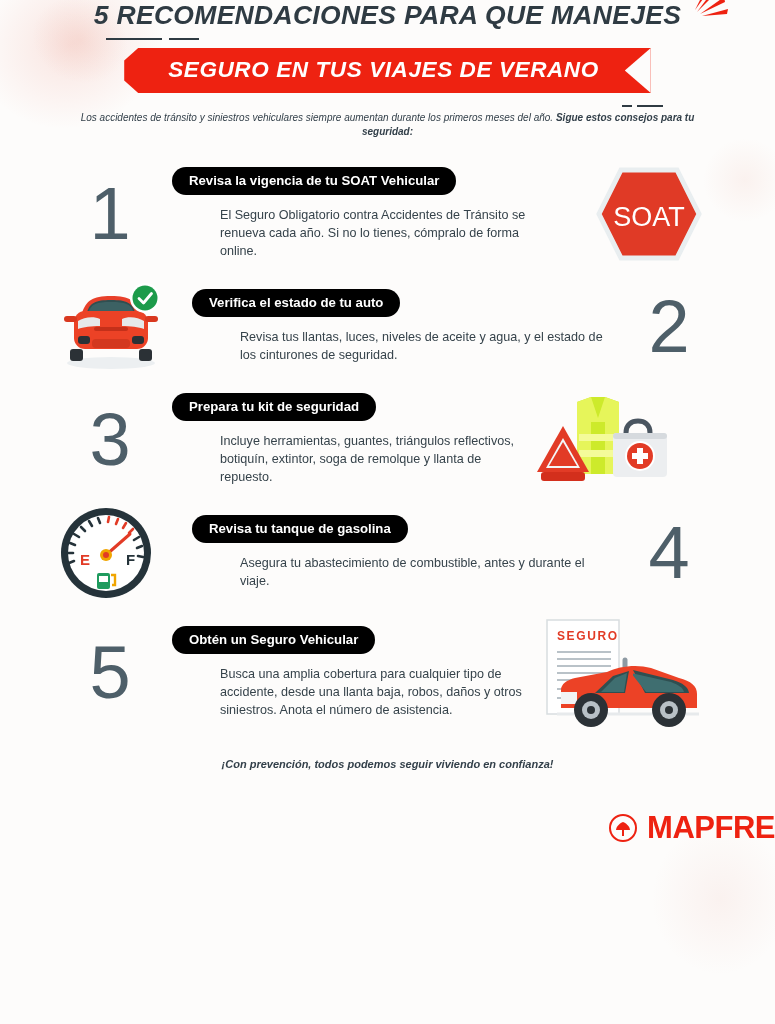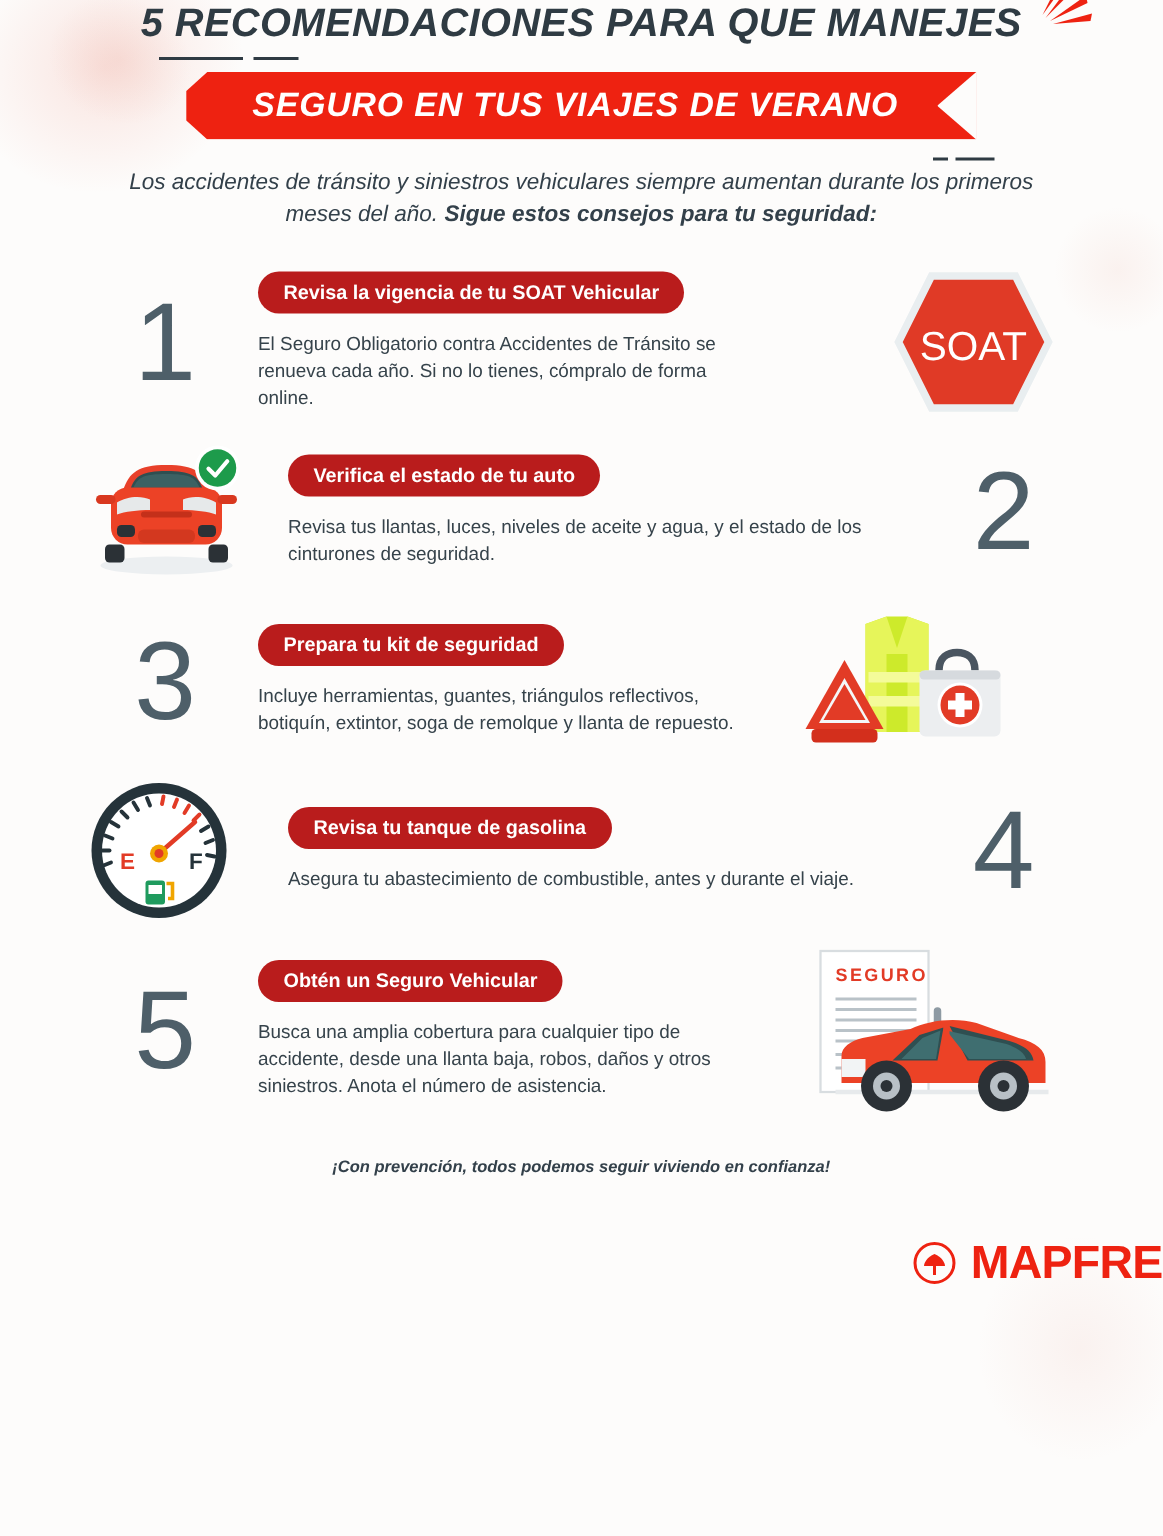--- a/index.html
+++ b/index.html
@@ -123,21 +123,21 @@
     display: block;
     height: 2px;
     background: #2f3b43;
   }
   .bt1 { width: 10px; }
   .bt2 { width: 26px; }
 
   .intro {
     margin: 18px auto 0;
     width: 625px;
-    font-size: 15px;
+    font-size: 10px;
     font-style: italic;
     line-height: 1.43;
     color: #33404a;
     text-align: center;
   }
   .intro b { font-weight: bold; }
 
   
   .cards {
     margin-top: 22px;
@@ -189,33 +189,34 @@
   .art-wide {
     width: 190px;
     flex: 0 0 190px;
   }
   .body {
     flex: 1 1 auto;
     padding: 4px 10px 4px 8px;
   }
   .pill {
     display: inline-block;
-    background: #b91c1c;
+    background: #000000;
     color: #ffffff;
     font-size: 13.2px;
     font-weight: bold;
     border-radius: 999px;
     padding: 6px 17px 7px;
     margin-bottom: 12px;
   }
   .desc {
     font-size: 12.6px;
     line-height: 1.42;
     color: #36434b;
     max-width: 330px;
+    margin-left: 48px;
   }
   .desc.wide { max-width: 420px; }
 
   
   .footer {
     margin-top: 26px;
     text-align: center;
   }
   .closing {
     font-size: 11px;

